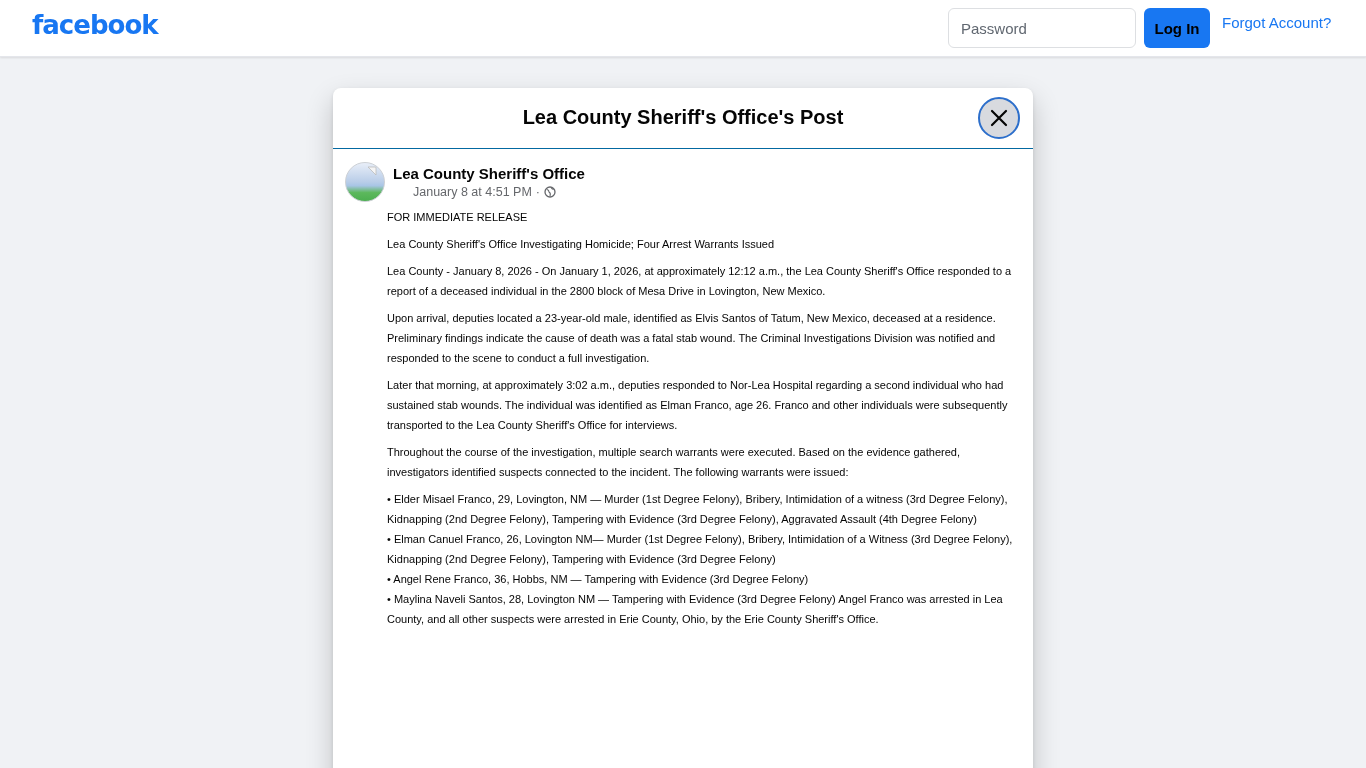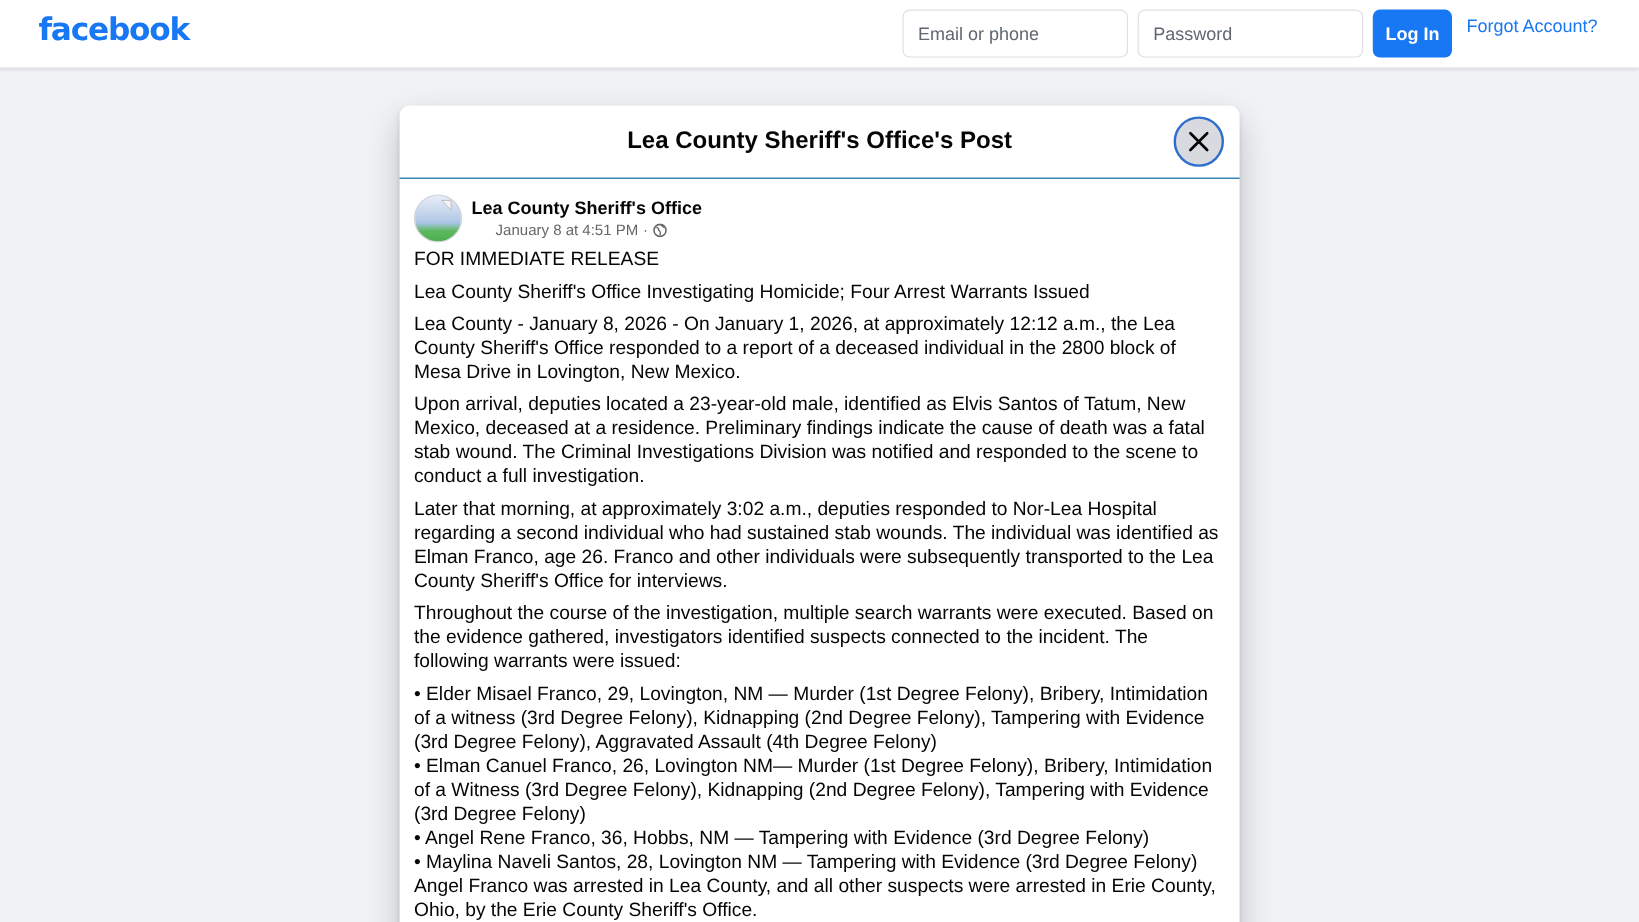--- a/index.html
+++ b/index.html
@@ -28,21 +28,21 @@
       padding: 0 12px;
       font-size: 15px; color: #1c1e21;
       font-family: "Liberation Sans", sans-serif;
       outline: none;
     }
     .field::placeholder { color: #606770; }
     .field.email { left: 752px; width: 188px; }
     .field.password { left: 948px; width: 188px; }
     .login-btn {
       position: absolute; left: 1144px; top: 8px; width: 66px; height: 40px;
-      background: #1877f2; color: #ffffff; border: none; border-radius: 6px;
+      background: #1877f2; color: #000000; border: none; border-radius: 6px;
       font-weight: bold; font-size: 15px;
       font-family: "Liberation Sans", sans-serif;
     }
     .forgot {
       position: absolute; left: 1222px; top: 14px;
       font-size: 15px; color: #1877f2; text-decoration: none;
     }
     .modal {
       position: absolute; left: 333px; top: 88px; width: 700px; height: 700px;
       background: #fff; border-radius: 8px 8px 0 0;
@@ -66,30 +66,29 @@
     .post-head { display: flex; align-items: center; height: 42px; }
     .avatar {
       width: 40px; height: 40px; border-radius: 50%;
       border: 1px solid #ccd0d5;
       background: linear-gradient(180deg, #e8eef8 0%, #b9cde8 50%, #a8c5e5 60%, #5cb85c 78%, #4caf50 100%);
       position: relative; overflow: hidden;
     }
     .post-meta { margin-left: 8px; text-align: right; }
     .author { font-size: 15px; font-weight: bold; color: #050505; font-weight: 600; }
     .time-row { font-size: 12.5px; color: #65676b; margin-top: 3px; display: flex; align-items: center; gap: 4px; margin-left: 20px; }
-    .body { font-size: 16px; line-height: 20px; color: #050505; margin-top: 4px; }
+    .body { font-size: 11px; line-height: 20px; color: #050505; margin-top: 4px; margin-left: 42px; }
     .body p { margin-bottom: 7px; }
     .body .list p { margin-bottom: 0; }
   </style>
 </head>
 <body>
 
 <div class="topbar">
   <div class="logo">facebook</div>
-  <input class="field email" type="text" placeholder="Email or phone" style="">
   <input class="field password" type="password" placeholder="Password" style="">
   <button class="login-btn">Log In</button>
   <a class="forgot">Forgot Account?</a>
 </div>
 
 <div class="modal">
   <div class="modal-header">
     <div class="modal-title">Lea County Sheriff's Office's Post</div>
     <div class="close-btn">
       <svg width="18" height="18" viewBox="0 0 18 18">

